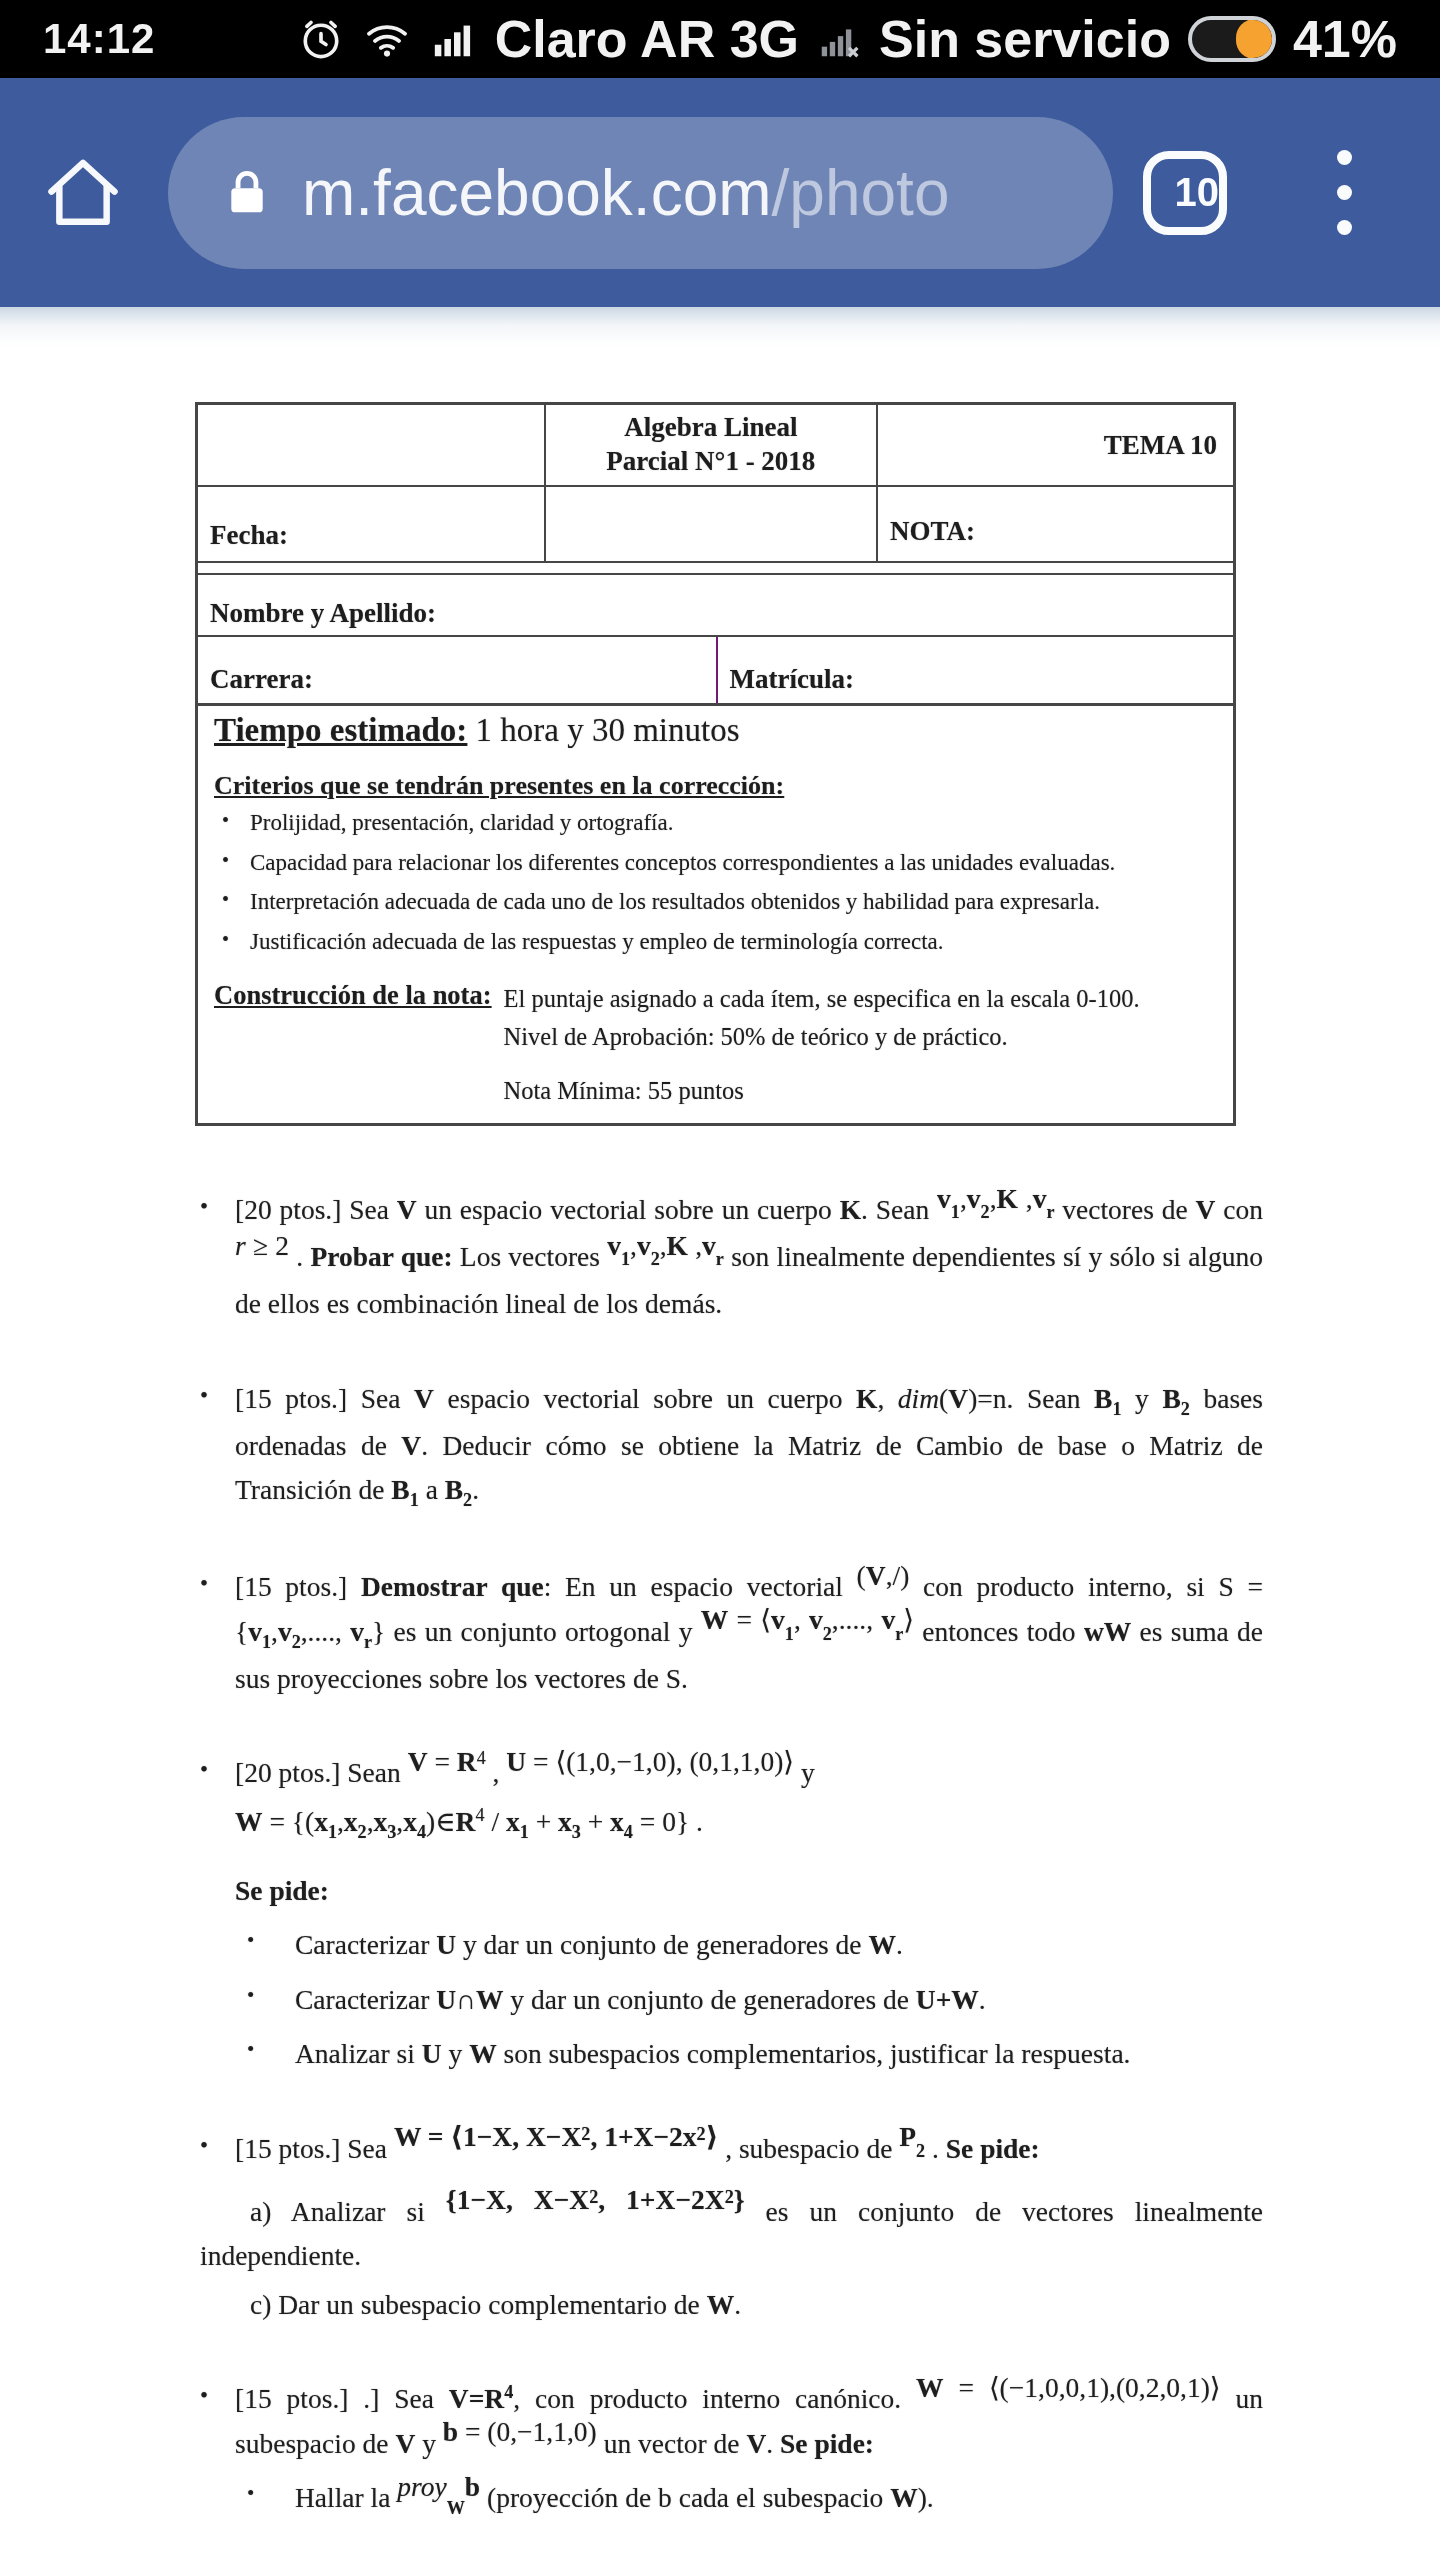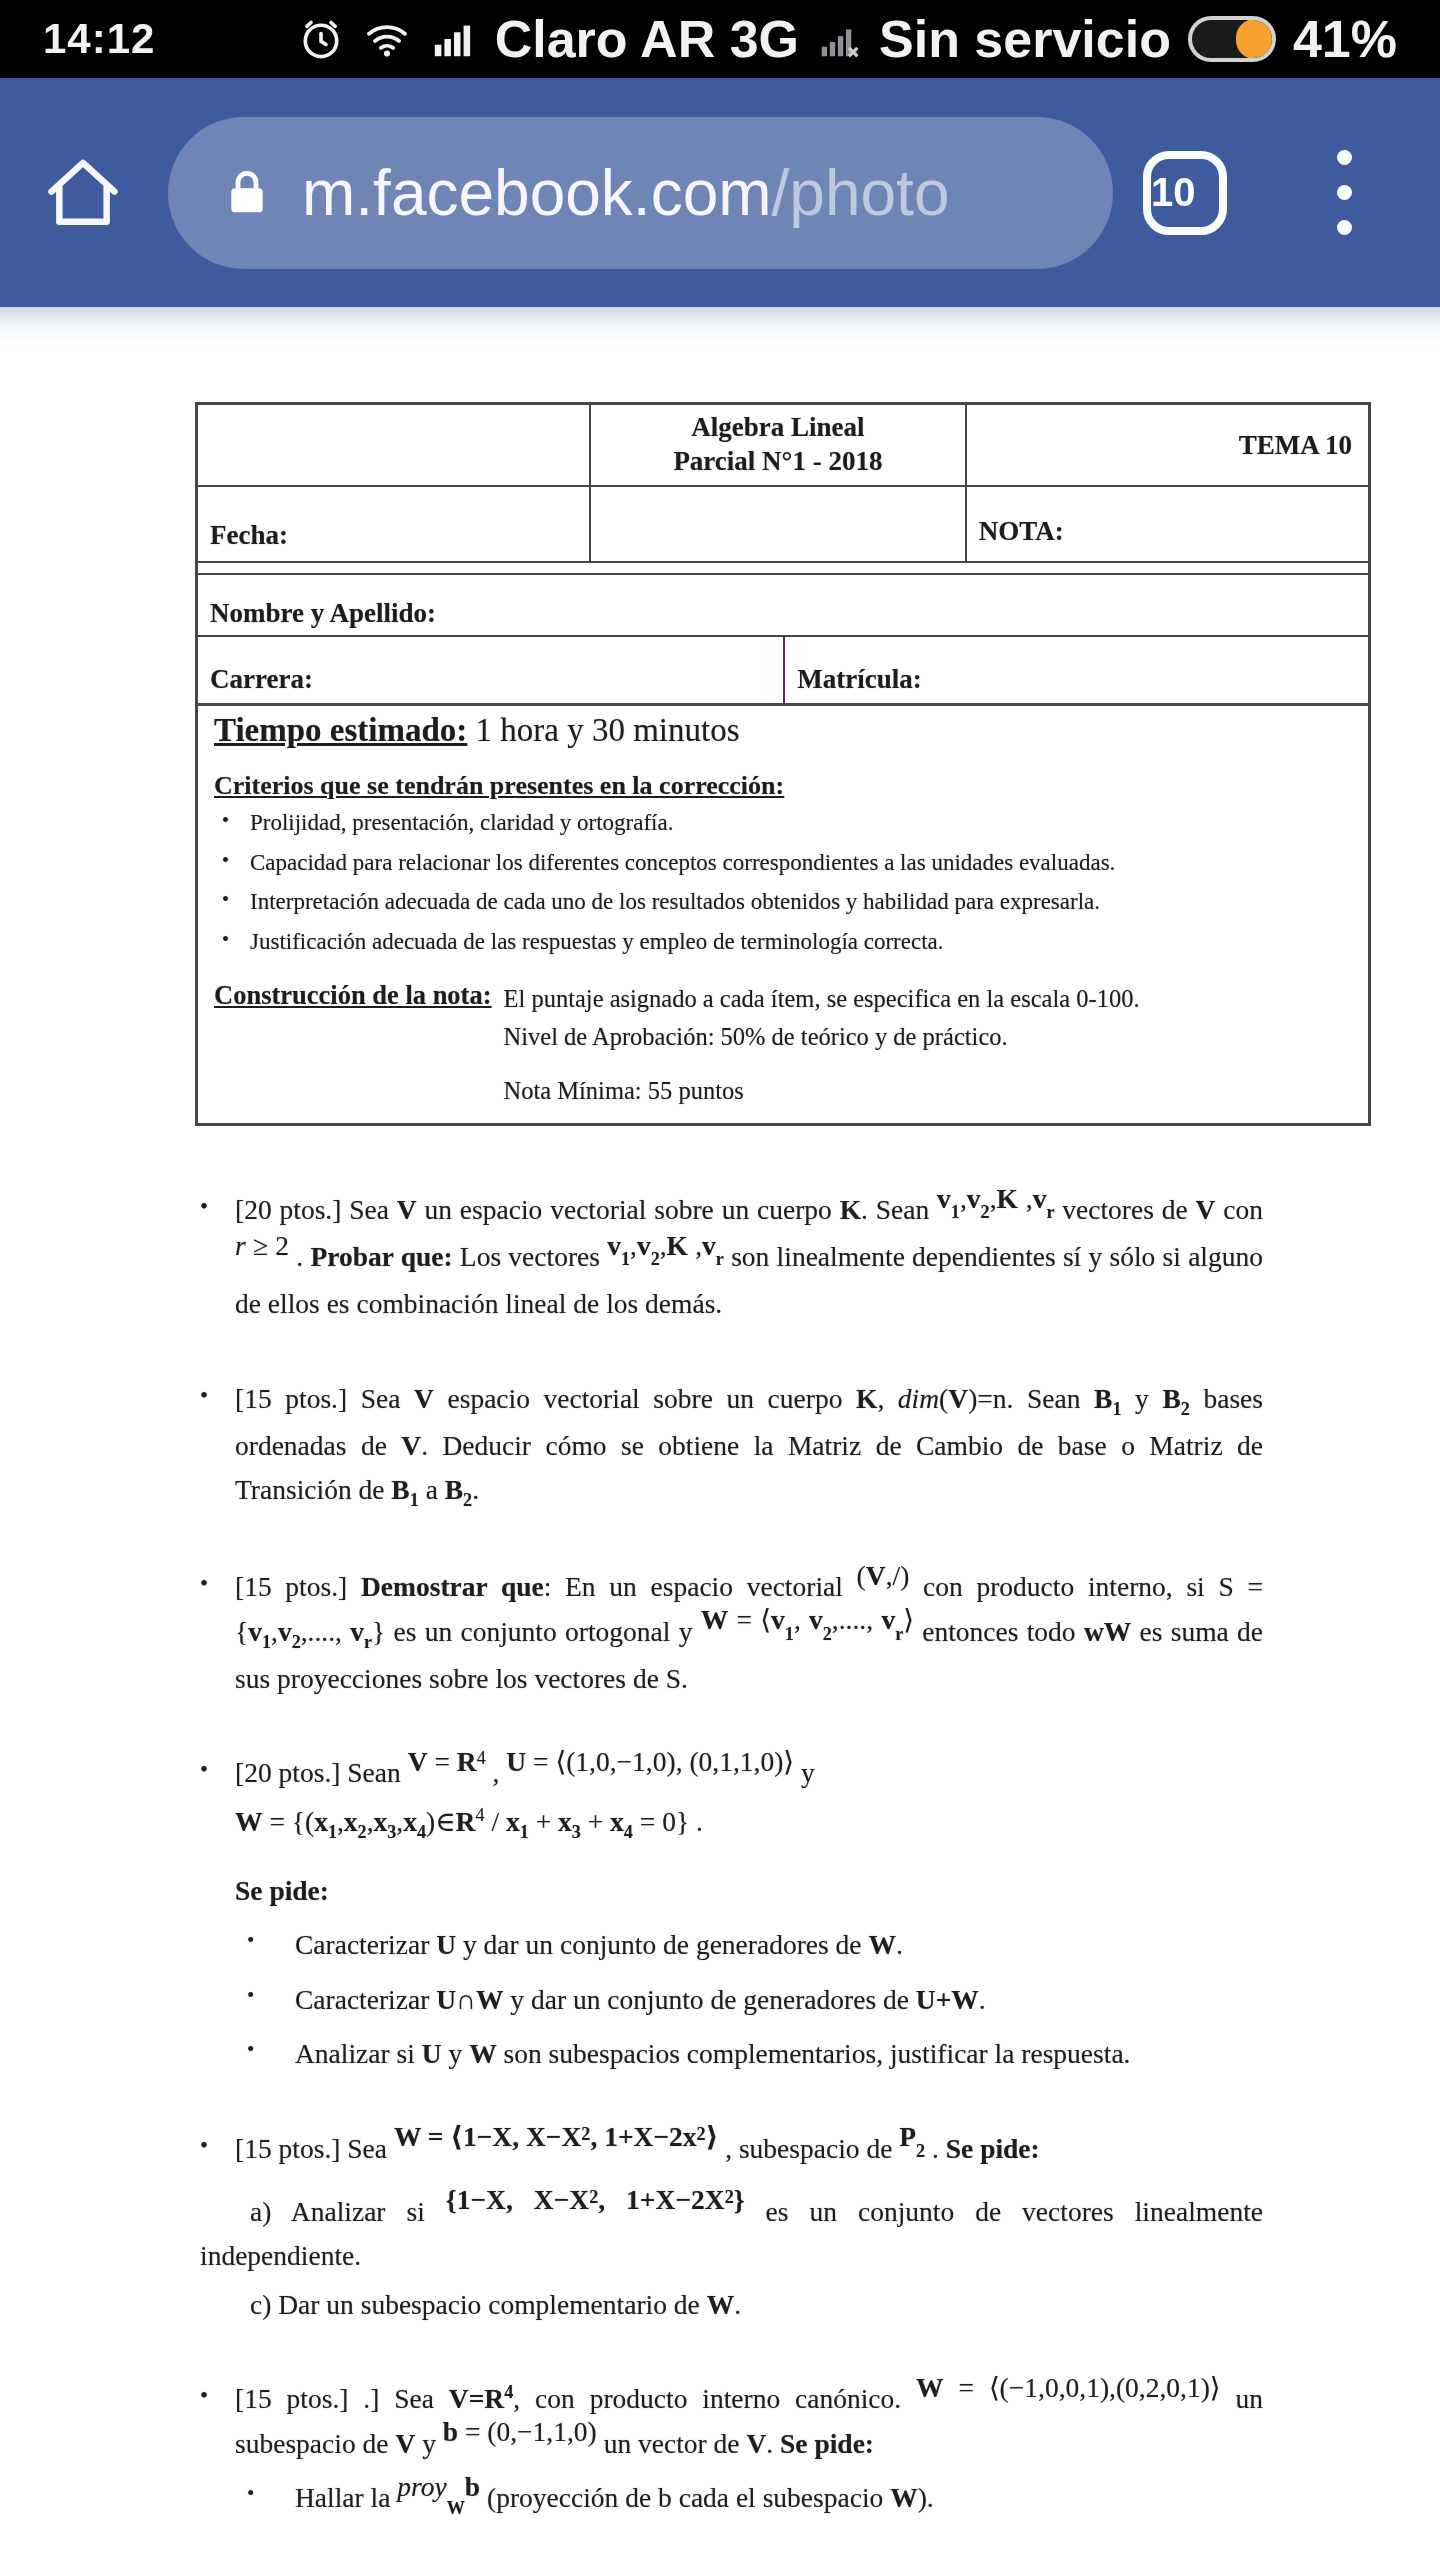--- a/index.html
+++ b/index.html
@@ -22,37 +22,37 @@
   
   .browser-bar{height:229px;background:var(--blue,#3d5b9d);display:flex;align-items:center;
                padding:0 0;box-sizing:border-box;}
   .home-btn{margin-left:40px;flex:0 0 auto;display:flex;}
   .url-pill{flex:1 1 auto;margin-left:42px;height:152px;border-radius:76px;
             background:rgba(255,255,255,0.26);display:flex;align-items:center;
             padding:0 40px 0 50px;box-sizing:border-box;min-width:0;}
   .url-text{font-size:64px;color:#f4f6fa;white-space:nowrap;overflow:hidden;margin-left:26px;}
   .url-path{color:rgba(255,255,255,0.55);}
   .tab-counter{flex:0 0 auto;margin-left:30px;width:84px;height:84px;border:8px solid #fafbfd;
-               border-radius:26px;display:flex;align-items:center;justify-content:flex-start;
+               border-radius:26px;display:flex;align-items:center;justify-content:flex-end;
                box-sizing:border-box;}
   .tab-counter span{color:#fafbfd;font-size:40px;font-weight:bold;}
   .menu-dots{flex:0 0 auto;margin-left:110px;margin-right:88px;display:flex;
              flex-direction:column;gap:20px;}
   .menu-dots i{width:15px;height:15px;border-radius:50%;background:#fafbfd;display:block;}
 
   .bar-fade{height:40px;background:linear-gradient(#ccd7e3,#f3f6f9 45%,#ffffff);}
 
   
   .content{position:relative;background:#fff;height:2213px;overflow:hidden;}
   .doc{width:1150px;margin:0 auto;padding-top:55px;color:#222;
        font-family:"Liberation Serif","DejaVu Serif",serif;
        text-shadow:0 0 1.2px rgba(50,50,50,0.45);}
 
   
-  .ht{margin-left:50px;width:1176px;border:3px solid #464646;box-sizing:border-box;
+  .ht{margin-left:50px;width:1041px;border:3px solid #464646;box-sizing:border-box;
       font-size:27px;color:#1d1d1d;}
   .ht-row{display:flex;box-sizing:border-box;}
   .ht .c{box-sizing:border-box;padding:4px 12px;display:flex;align-items:center;}
   .ht .bu{font-weight:bold;}
   .r1{height:82px;border-bottom:2px solid #464646;}
   .r1 .c1{width:33.6%;border-right:2px solid #464646;}
   .r1 .c2{width:32.1%;border-right:2px solid #464646;flex-direction:column;justify-content:center;}
   .r1 .c2 div{font-weight:bold;line-height:1.25;text-align:center;}
   .r1 .c3{width:34.3%;justify-content:flex-end;font-weight:bold;padding-right:16px;}
   .r2{height:74px;}

